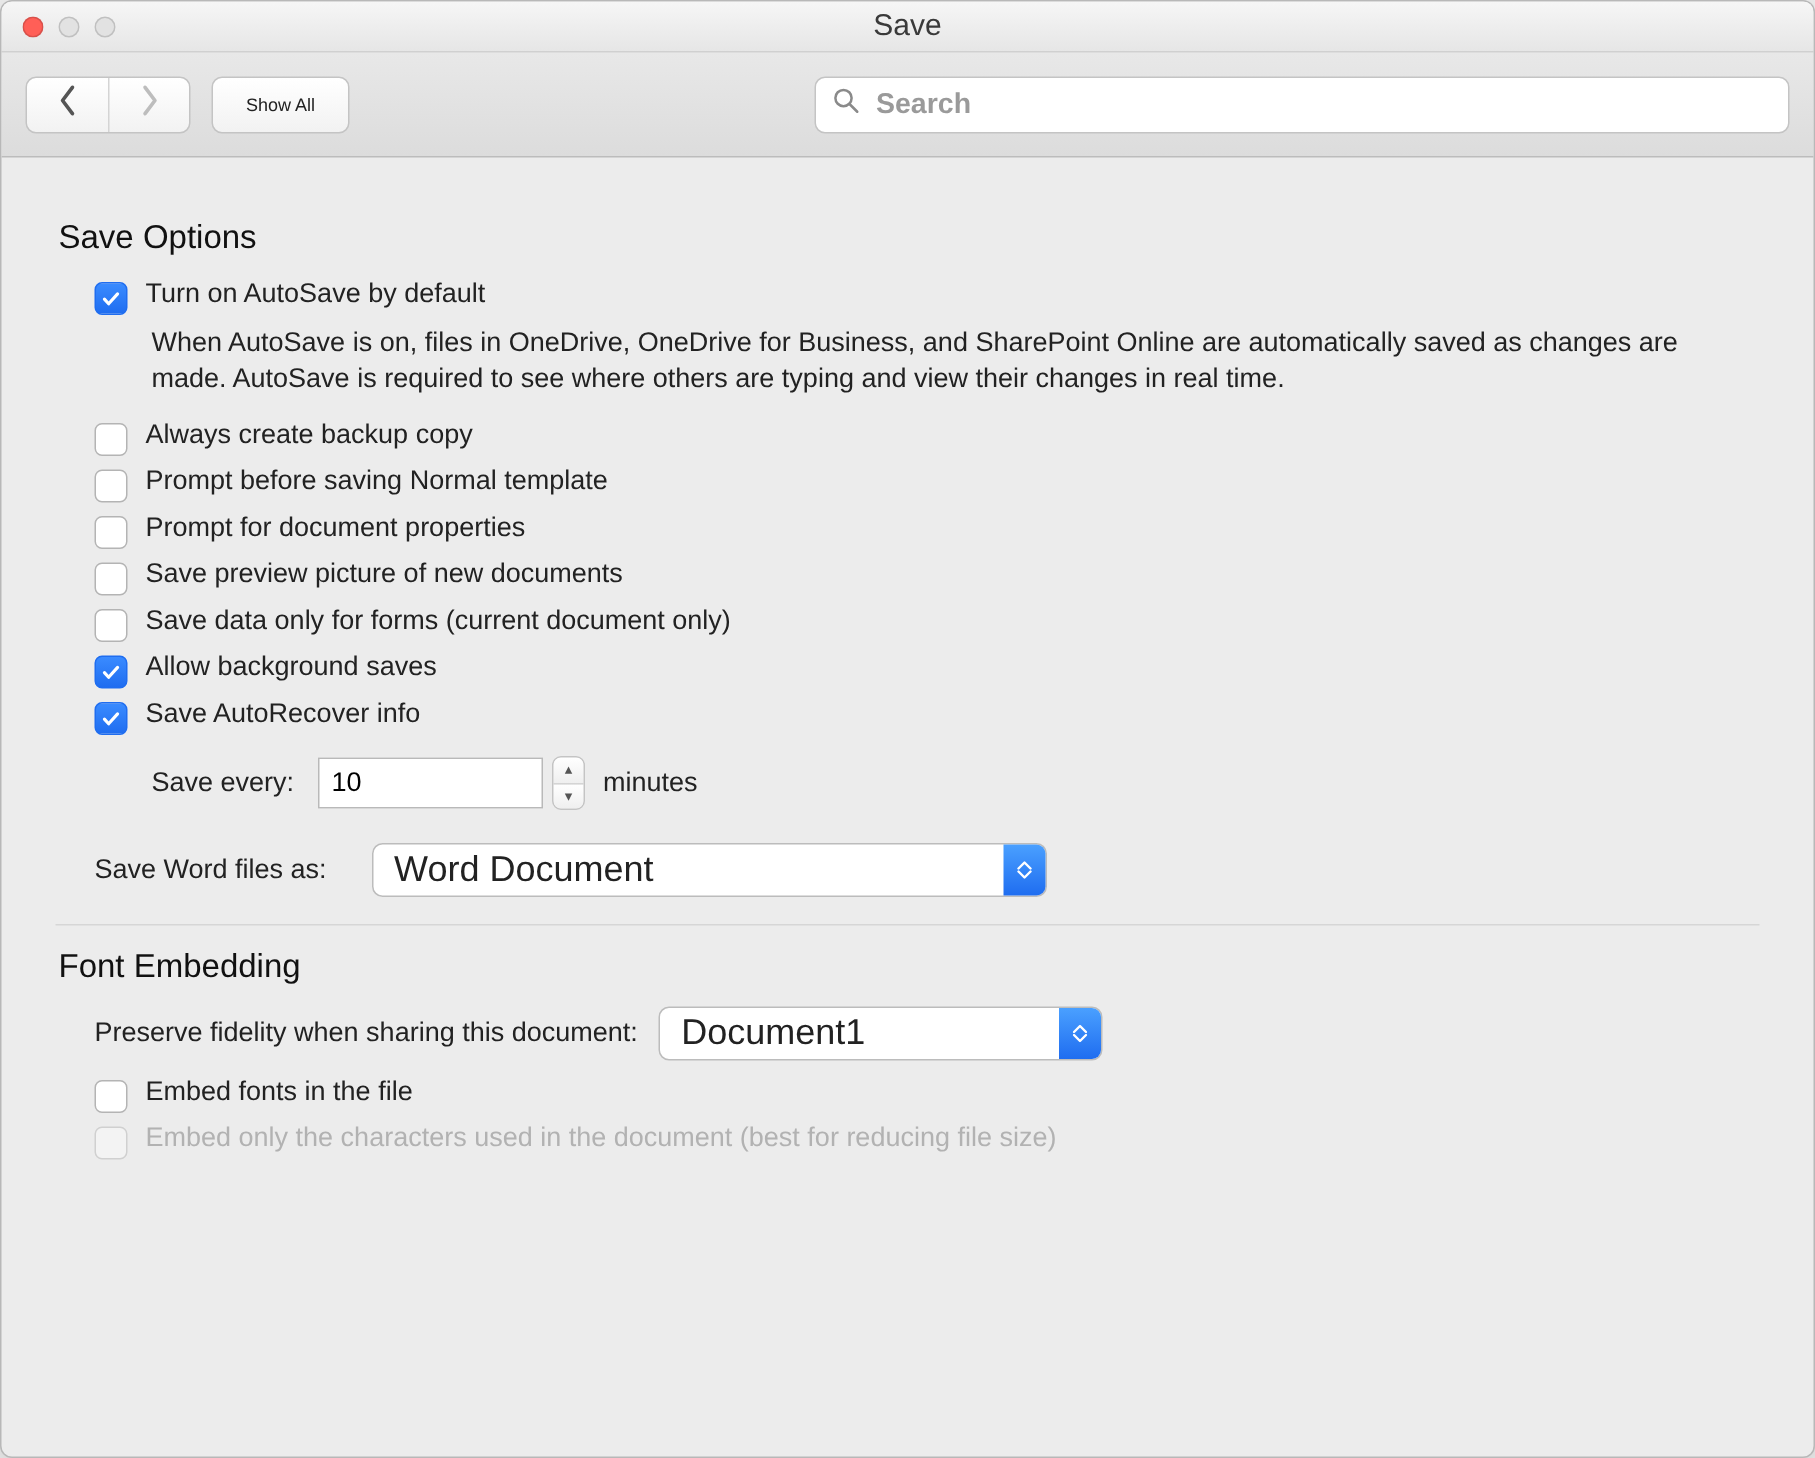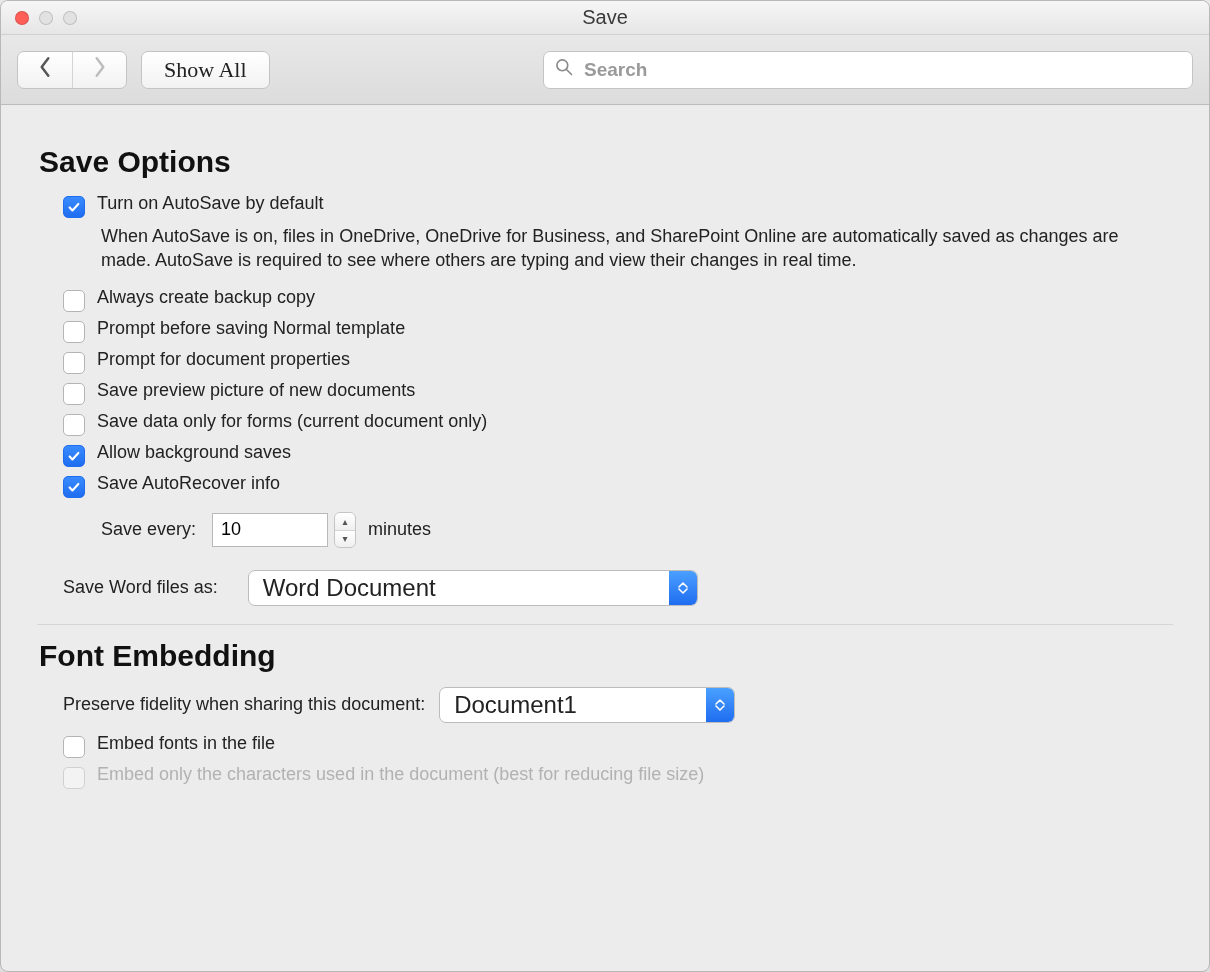--- a/index.html
+++ b/index.html
@@ -69,21 +69,21 @@
     display: flex; align-items: center; justify-content: center;
     color: #555;
   }
   .segbtn .half + .half { border-left: 1px solid #d4d4d4; }
   .segbtn svg { width: 14px; height: 22px; }
   .pillbtn {
     height: 38px; padding: 0 22px;
     border: 1px solid #c4c4c4; border-radius: 7px;
     background: linear-gradient(#ffffff, #f2f2f2);
     display: inline-flex; align-items: center; justify-content: center;
-    font-size: 22px; color: #222; font-family: Liberation Serif, serif;
+    font-size: 12px; color: #222;
   }
   .spacer { flex: 1; }
   .searchwrap {
     width: 650px; height: 38px;
     border: 1px solid #c4c4c4; border-radius: 7px;
     background: #ffffff;
     display: flex; align-items: center; padding: 0 10px;
     gap: 8px;
   }
   .searchwrap svg { width: 20px; height: 20px; color: #8a8a8a; flex-shrink: 0; }
@@ -92,22 +92,22 @@
     color: #333; background: transparent; font-weight: bold;
   }
   .searchwrap input::placeholder { color: #9a9a9a; }
   
   .content {
     flex: 1; padding: 30px 36px 20px 36px;
     overflow: auto;
     font-size: 18px;
   }
   .section-title {
-    font-weight: 700;
-    font-size: 30px;
+    font-weight: 400;
+    font-size: 22px;
     margin: 10px 0 14px 2px;
     color: #111;
   }
   .opt-row {
     display: flex; align-items: flex-start;
     gap: 12px; margin: 6px 0 6px 26px; text-align: right;
   }
   .opt-desc {
     margin: 4px 0 14px 64px;
     color: #222; line-height: 1.35;
@@ -128,21 +128,21 @@
   .cb.disabled { background: #f3f3f3; border-color: #d0d0d0; }
   .lbl { color: #222; }
   .lbl.disabled { color: #b2b2b2; }
   
   .numfield {
     display: inline-flex; align-items: center; gap: 12px;
     margin: 8px 0 8px 64px;
   }
   .numfield .lab { margin-right: 4px; }
   .numfield input {
-    width: 116px; height: 34px;
+    width: 150px; height: 34px;
     border: 1px solid #b9b9b9; border-radius: 0px;
     padding: 0 8px; font-size: 18px;
     background: #fff;
     outline: none;
   }
   .stepper {
     display: flex; flex-direction: column;
     border: 1px solid #c4c4c4; border-radius: 6px; overflow: hidden;
     margin-left: -6px;
   }

